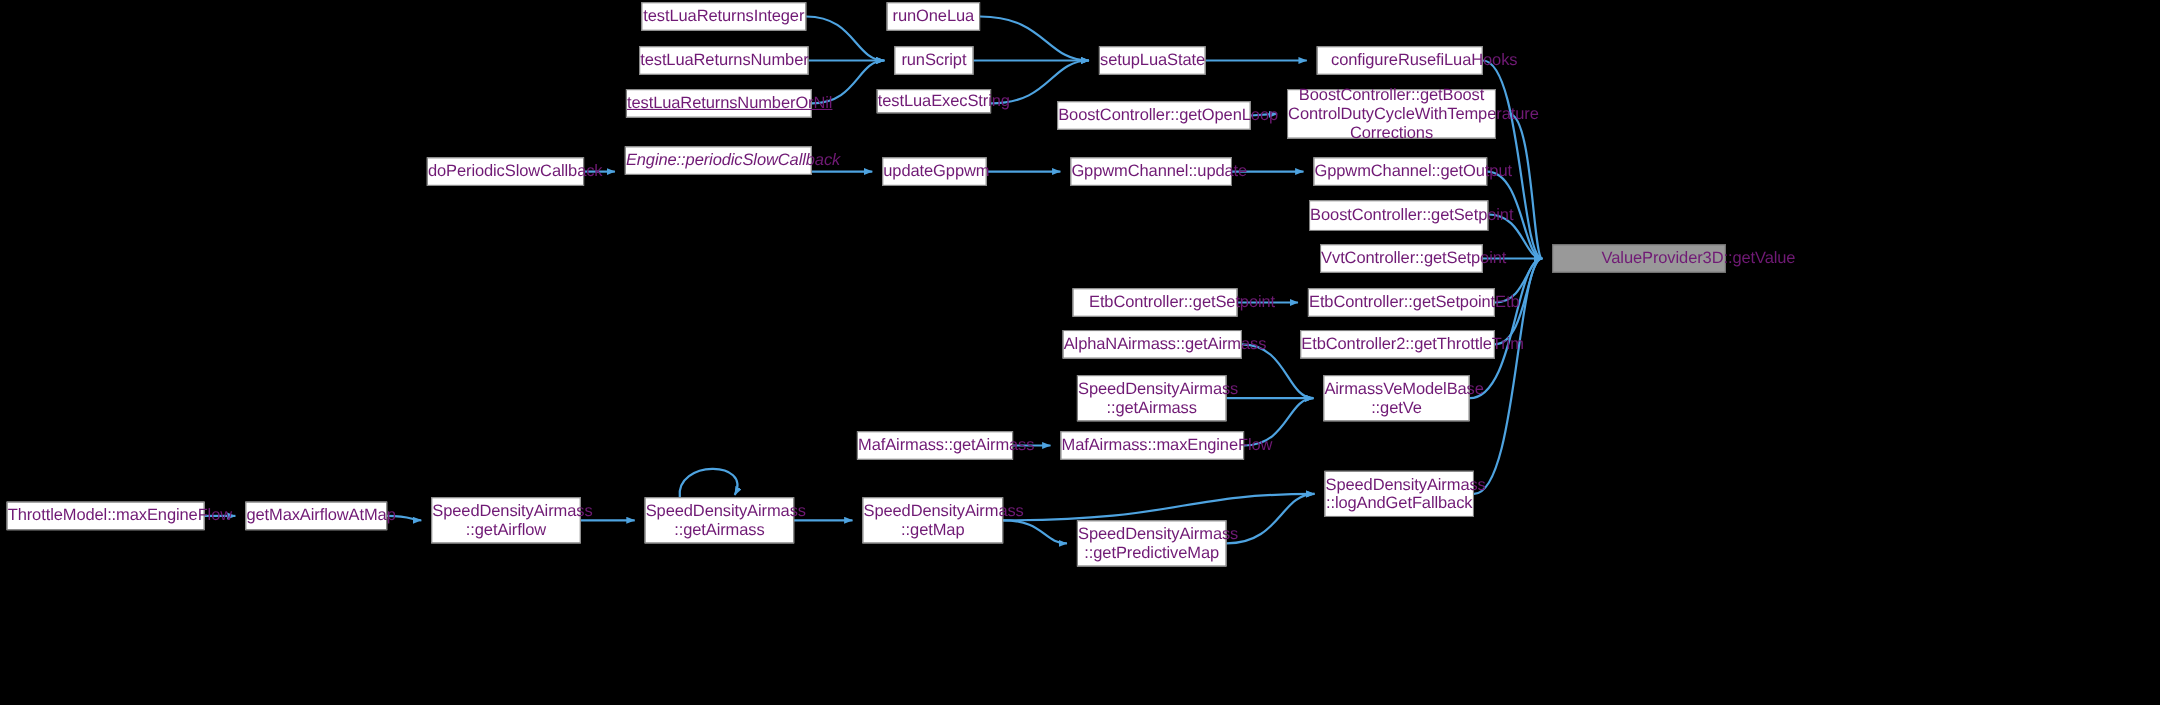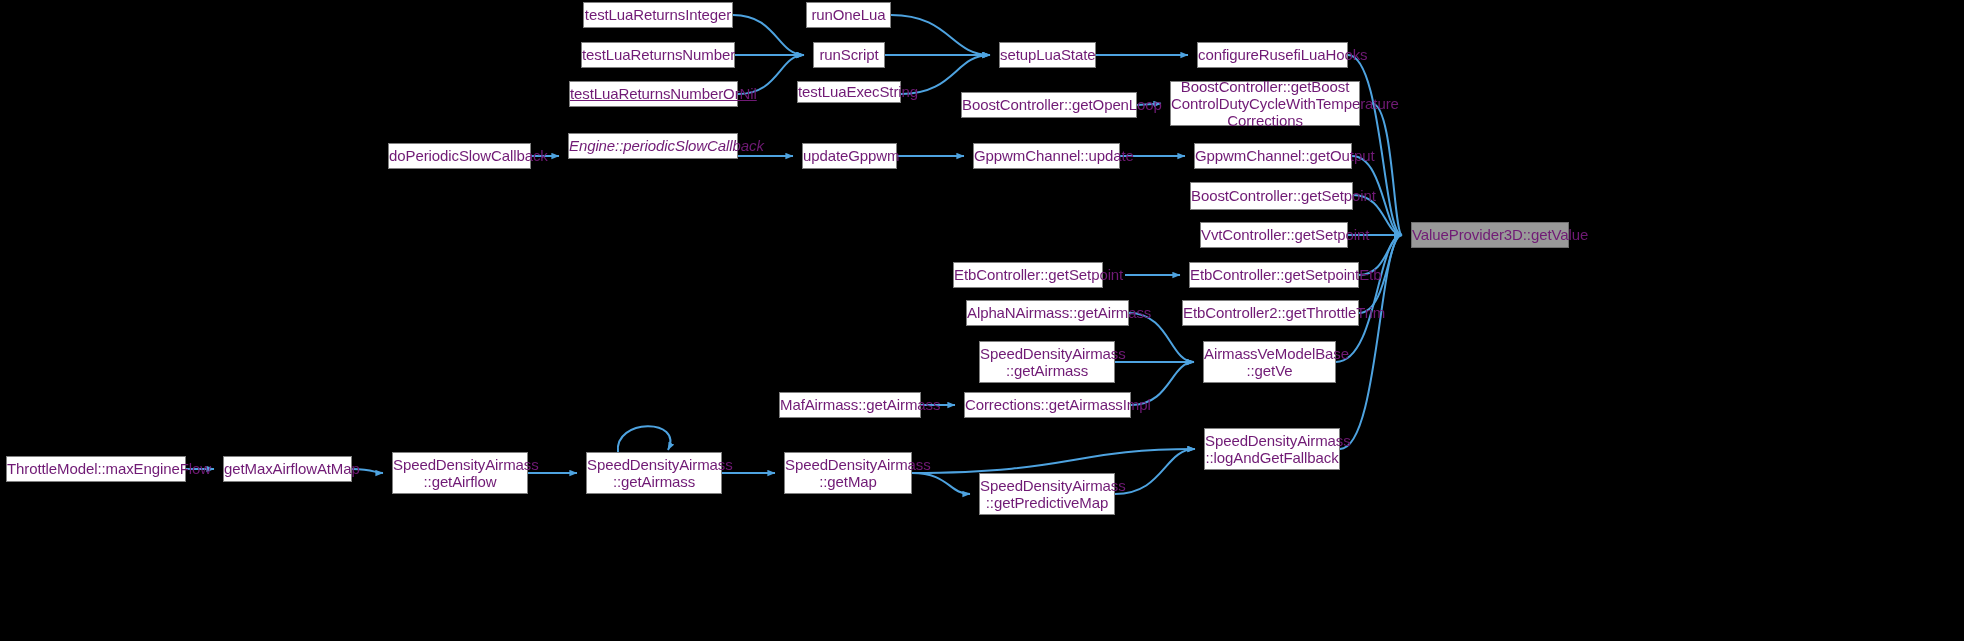--- a/index.html
+++ b/index.html
@@ -94,45 +94,45 @@
         <path d="M1336,362 C1377.25,362 1377.25,235 1402,235" fill="none" stroke="#4ea3e0" stroke-width="2" marker-end="url(#arrow)"></path>
         <path d="M1340,449 C1379.05,449 1379.05,235 1402,235" fill="none" stroke="#4ea3e0" stroke-width="2" marker-end="url(#arrow)"></path>
       </g>
   </svg>
   <div id="node-layer">
       <div class="node" style="left: 583px; top: 2px; width: 150px; height: 26px;"><span class="lbl">testLuaReturnsInteger</span></div>
       <div class="node" style="left: 806px; top: 2px; width: 85px; height: 26px;"><span class="lbl">runOneLua</span></div>
       <div class="node" style="left: 581px; top: 42px; width: 154px; height: 26px;"><span class="lbl">testLuaReturnsNumber</span></div>
       <div class="node" style="left: 813px; top: 42px; width: 72px; height: 26px;"><span class="lbl">runScript</span></div>
       <div class="node" style="left: 999px; top: 42px; width: 97px; height: 26px;"><span class="lbl">setupLuaState</span></div>
-      <div class="node" style="left: 1197px; top: 42px; width: 151px; height: 26px;"><span class="lbl">configureRusefiLuaHooks</span></div>
+      <div class="node" style="left: 1197px; top: 42px; width: 151px; height: 26px; padding-left: 12px;"><span class="lbl">configureRusefiLuaHooks</span></div>
       <div class="node" style="left: 569px; top: 81px; width: 169px; height: 26px; text-decoration: underline;"><span class="lbl">testLuaReturnsNumberOrNil</span></div>
       <div class="node" style="left: 797px; top: 81px; width: 104px; height: 22px;"><span class="lbl">testLuaExecString</span></div>
       <div class="node" style="left: 961px; top: 92px; width: 176px; height: 26px;"><span class="lbl">BoostController::getOpenLoop</span></div>
       <div class="node" style="left: 1170px; top: 81px; width: 190px; height: 45px;"><span class="lbl">BoostController::getBoost
 ControlDutyCycleWithTemperature
 Corrections</span></div>
       <div class="node" style="left: 388px; top: 143px; width: 143px; height: 26px;"><span class="lbl">doPeriodicSlowCallback</span></div>
       <div class="node" style="left: 568px; top: 133px; width: 170px; height: 26px; font-style: italic;"><span class="lbl">Engine::periodicSlowCallback</span></div>
       <div class="node" style="left: 802px; top: 143px; width: 95px; height: 26px;"><span class="lbl">updateGppwm</span></div>
       <div class="node" style="left: 973px; top: 143px; width: 147px; height: 26px;"><span class="lbl">GppwmChannel::update</span></div>
       <div class="node" style="left: 1194px; top: 143px; width: 158px; height: 26px;"><span class="lbl">GppwmChannel::getOutput</span></div>
       <div class="node" style="left: 1190px; top: 182px; width: 163px; height: 28px;"><span class="lbl">BoostController::getSetpoint</span></div>
-      <div class="node highlight" style="left: 1411px; top: 222px; width: 158px; height: 26px;"><span class="lbl">ValueProvider3D::getValue</span></div>
+      <div class="node highlight" style="left: 1411px; top: 222px; width: 158px; height: 26px; padding-left: 44px;"><span class="lbl">ValueProvider3D::getValue</span></div>
       <div class="node" style="left: 1200px; top: 222px; width: 148px; height: 26px;"><span class="lbl">VvtController::getSetpoint</span></div>
-      <div class="node" style="left: 953px; top: 262px; width: 150px; height: 26px;"><span class="lbl">EtbController::getSetpoint</span></div>
+      <div class="node" style="left: 975px; top: 262px; width: 150px; height: 26px; padding-left: 14px;"><span class="lbl">EtbController::getSetpoint</span></div>
       <div class="node" style="left: 1189px; top: 262px; width: 170px; height: 26px;"><span class="lbl">EtbController::getSetpointEtb</span></div>
       <div class="node" style="left: 966px; top: 300px; width: 163px; height: 26px;"><span class="lbl">AlphaNAirmass::getAirmass</span></div>
       <div class="node" style="left: 1182px; top: 300px; width: 177px; height: 26px;"><span class="lbl">EtbController2::getThrottleTrim</span></div>
       <div class="node" style="left: 979px; top: 341px; width: 136px; height: 42px;"><span class="lbl">SpeedDensityAirmass
 ::getAirmass</span></div>
       <div class="node" style="left: 1203px; top: 341px; width: 133px; height: 42px;"><span class="lbl">AirmassVeModelBase
 ::getVe</span></div>
       <div class="node" style="left: 779px; top: 392px; width: 142px; height: 26px;"><span class="lbl">MafAirmass::getAirmass</span></div>
-      <div class="node" style="left: 964px; top: 392px; width: 167px; height: 26px;"><span class="lbl">Corrections::getAirmassImpl</span></div>
+      <div class="node" style="left: 964px; top: 392px; width: 167px; height: 26px;"><span class="lbl">MafAirmass::maxEngineFlow</span></div>
       <div class="node" style="left: 1204px; top: 428px; width: 136px; height: 42px;"><span class="lbl">SpeedDensityAirmass
 ::logAndGetFallback</span></div>
       <div class="node" style="left: 6px; top: 456px; width: 180px; height: 26px;"><span class="lbl">ThrottleModel::maxEngineFlow</span></div>
       <div class="node" style="left: 223px; top: 456px; width: 129px; height: 26px;"><span class="lbl">getMaxAirflowAtMap</span></div>
       <div class="node" style="left: 392px; top: 452px; width: 136px; height: 42px;"><span class="lbl">SpeedDensityAirmass
 ::getAirflow</span></div>
       <div class="node" style="left: 586px; top: 452px; width: 136px; height: 42px;"><span class="lbl">SpeedDensityAirmass
 ::getAirmass</span></div>
       <div class="node" style="left: 784px; top: 452px; width: 128px; height: 42px;"><span class="lbl">SpeedDensityAirmass
 ::getMap</span></div>

